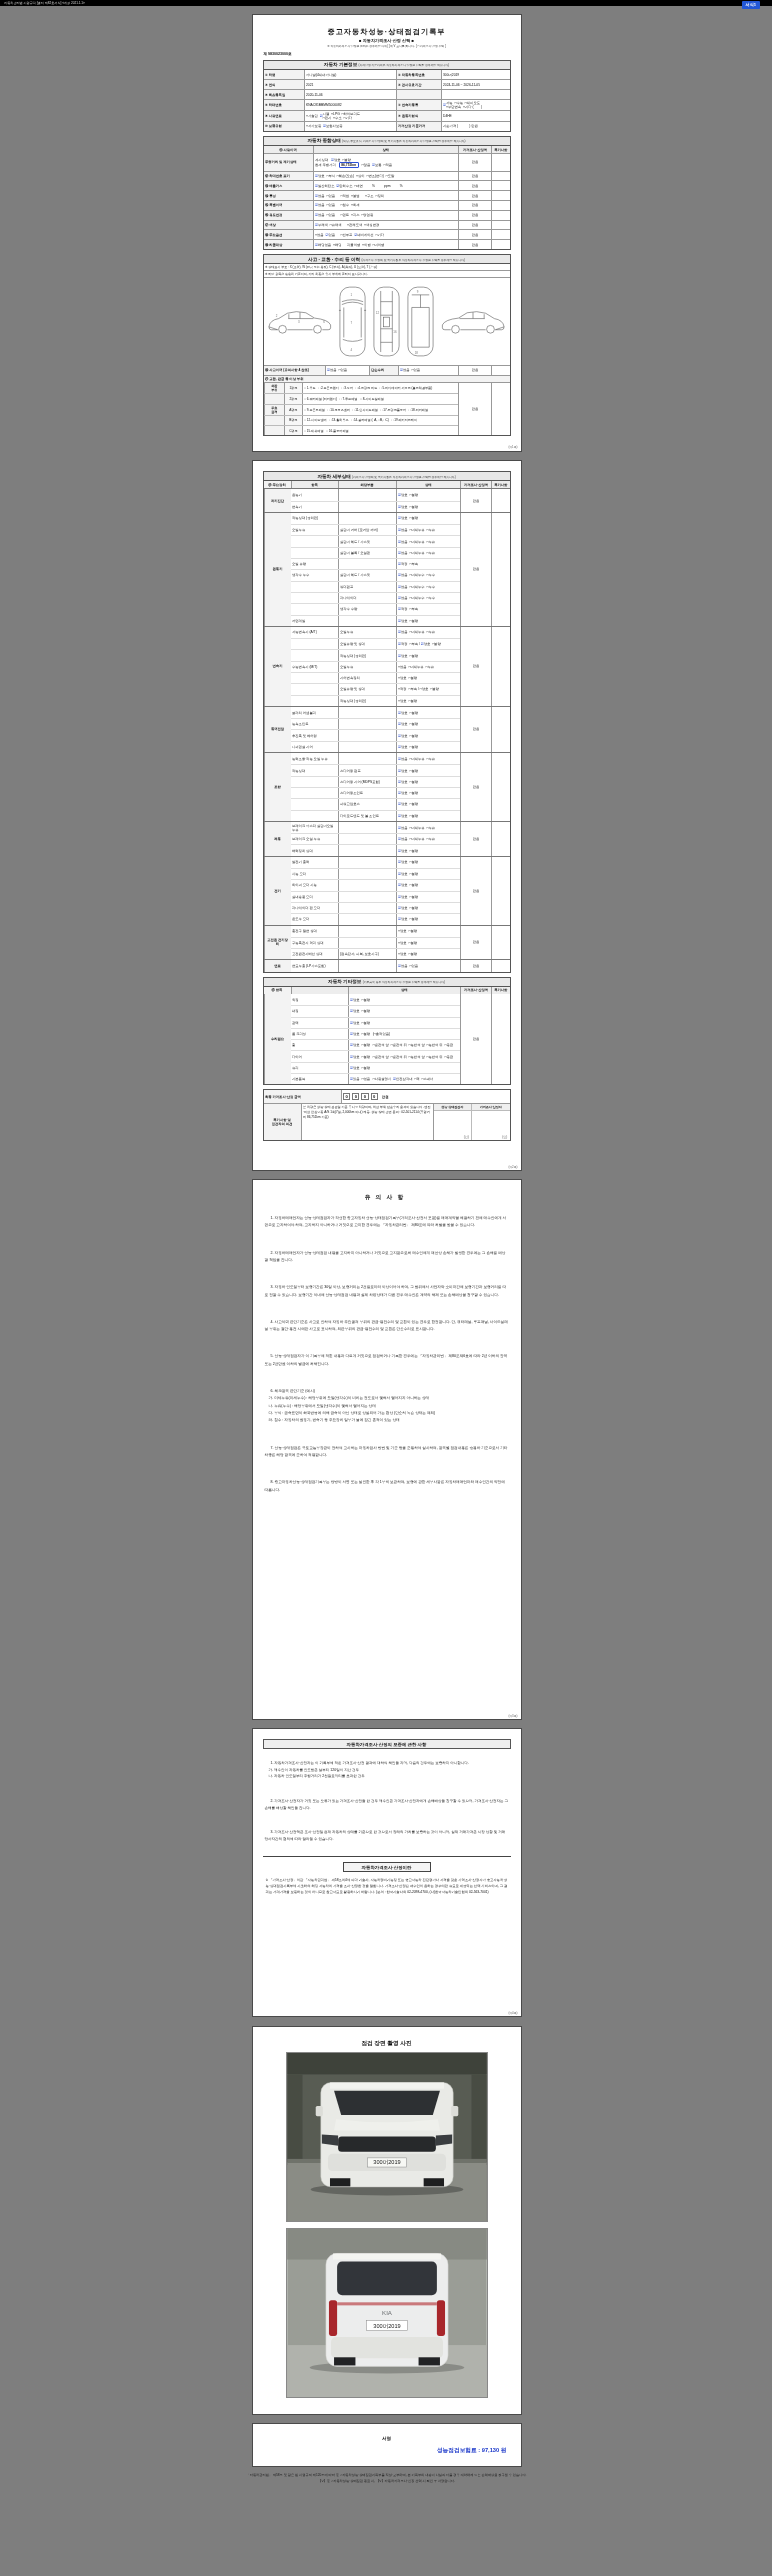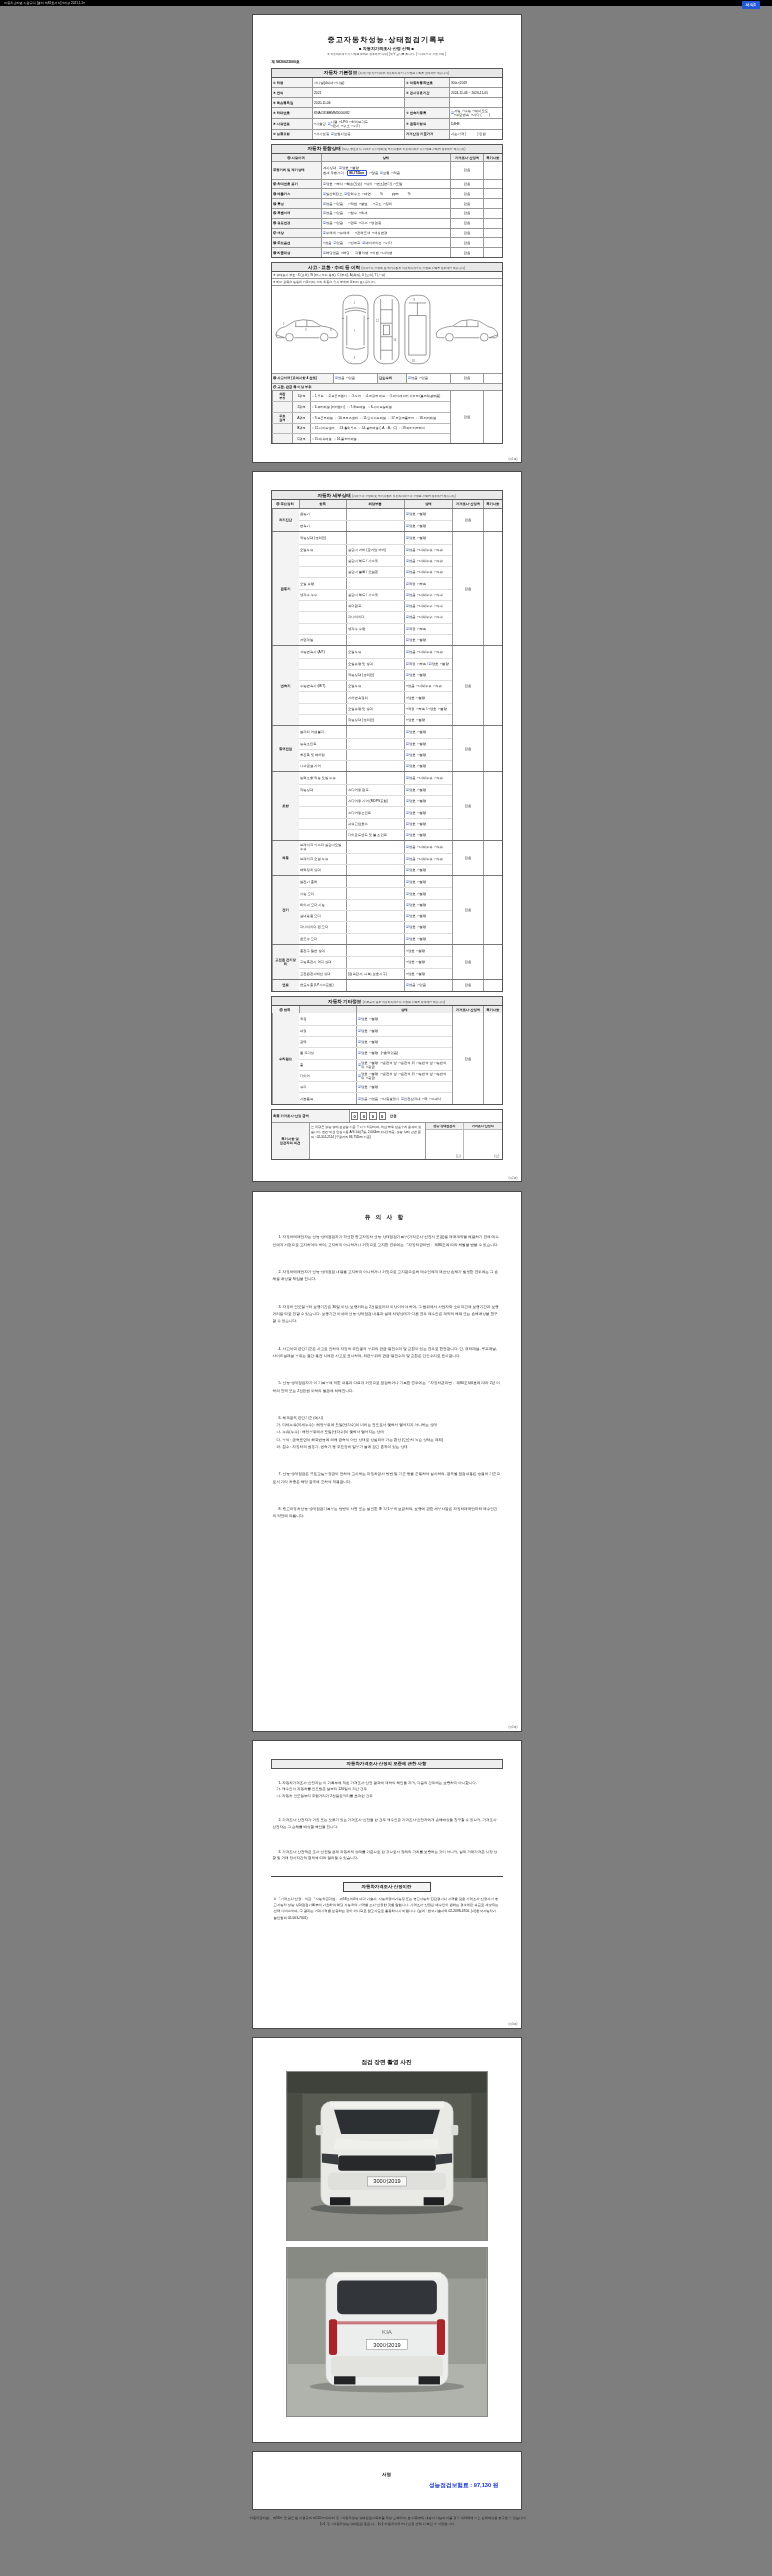--- a/index.html
+++ b/index.html
@@ -1,21 +1,21 @@
 <!DOCTYPE html>
 <html style="font-size:8.2px"><head>
 <meta charset="utf-8">
 <style>
 *{margin:0;padding:0;box-sizing:border-box}
 html,body{width:773px}
 body{background:#7e7e7e;font-family:"Liberation Sans","DejaVu Sans",sans-serif;color:#111;padding-bottom:67px;position:relative}
 .topbar{height:5.7px;background:#000;color:#ddd;font-size:3.1px;display:flex;align-items:center;padding:0 4.1px}
 .badge{position:absolute;top:0.5px;right:13.4px;background:#2257d6;color:#fff;font-size:4.1px;font-weight:bold;padding:1.5px 3.6px;border-radius:1px;z-index:5}
 .doc{width:270px;margin:0 auto}
-.sheet{background:#fff;border:0.5px solid #4a4a4a;margin-top:8.2px;padding:18px;position:relative}
+.sheet{background:#fff;border:0.5px solid #4a4a4a;margin-top:8.2px;padding:10px;position:relative}
 .pagemark{position:absolute;right:3.1px;bottom:1.5px;font-size:2.8px;color:#666}
 
 .main-title{text-align:center;font-size:7.2px;font-weight:bold;letter-spacing:1px;padding-top:2.1px}
 .select-title{text-align:center;font-size:4.1px;font-weight:bold;margin-top:1.5px}
 .select-note{text-align:center;font-size:2.8px;color:#333;margin-top:1px}
 .doc-no{font-size:3.6px;font-weight:bold;margin:3.1px 0 1px 1px}
 
 .sec-head{border:0.5px solid #555;background:#e8e8e8;text-align:center;font-weight:bold;font-size:4.6px;padding:1.5px 1px;margin-top:4.1px}
 .sec-note{font-size:2.8px;font-weight:normal;color:#333}
 

